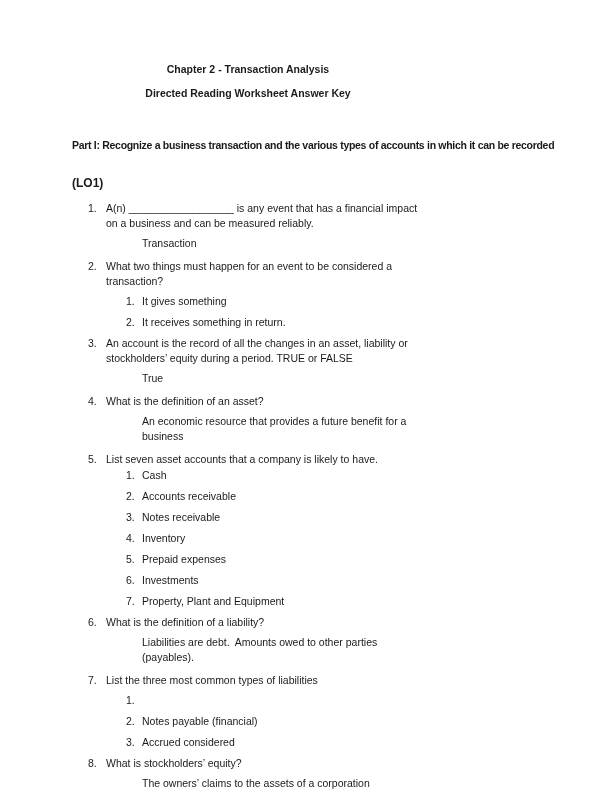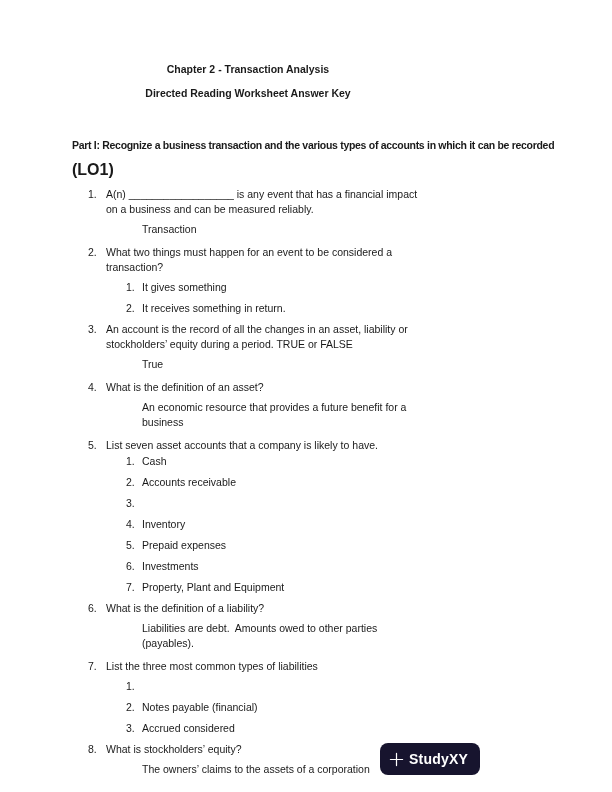--- a/index.html
+++ b/index.html
@@ -34,23 +34,23 @@
   }
   .part-heading {
     margin-top: 37px;
     font-weight: 700;
     font-size: 10.5px;
     line-height: 15px;
     letter-spacing: -0.3px;
     white-space: nowrap;
   }
   .lo-heading {
-    margin-top: 9px;
+    margin-top: 23px;
     font-weight: 700;
-    font-size: 16px;
+    font-size: 12px;
     line-height: 15px;
   }
   .questions {
     margin-top: 10px;
     font-size: 10.5px;
     line-height: 15px;
   }
   .q-row {
     display: flex;
     padding-left: 16px;
@@ -155,20 +155,21 @@
     <div class="sub-row">
       <span class="sub-num">1.</span>
       <span class="sub-text">Cash</span>
     </div>
     <div class="sub-row">
       <span class="sub-num">2.</span>
       <span class="sub-text">Accounts receivable</span>
     </div>
     <div class="sub-row">
       <span class="sub-num">3.</span>
+      <span class="sub-text">Notes receivable</span>
     </div>
     <div class="sub-row">
       <span class="sub-num">4.</span>
       <span class="sub-text">Inventory</span>
     </div>
     <div class="sub-row">
       <span class="sub-num">5.</span>
       <span class="sub-text">Prepaid expenses</span>
     </div>
     <div class="sub-row">
@@ -203,20 +204,14 @@
     </div>
 
     <div class="q-row">
       <span class="q-num">8.</span>
       <span class="q-text">What is stockholders’ equity?</span>
     </div>
     <div class="answer">The owners’ claims to the assets of a corporation</div>
 
   </div>
 
-  <div class="logo" style="background-color: rgb(23, 20, 46); color: rgb(255, 255, 255);">
-    <svg class="logo-icon" viewBox="0 0 16 16" aria-hidden="true">
-      <path d="M8 1.5 V14.5 M1.5 8 H14.5" stroke="#ffffff" stroke-width="1.3" fill="none" stroke-linecap="round"></path>
-    </svg>
-    <span class="logo-text"><span class="logo-prefix">Study</span><span class="logo-suffix">XY</span></span>
-  </div>
 
 </div>
 
 </body></html>

